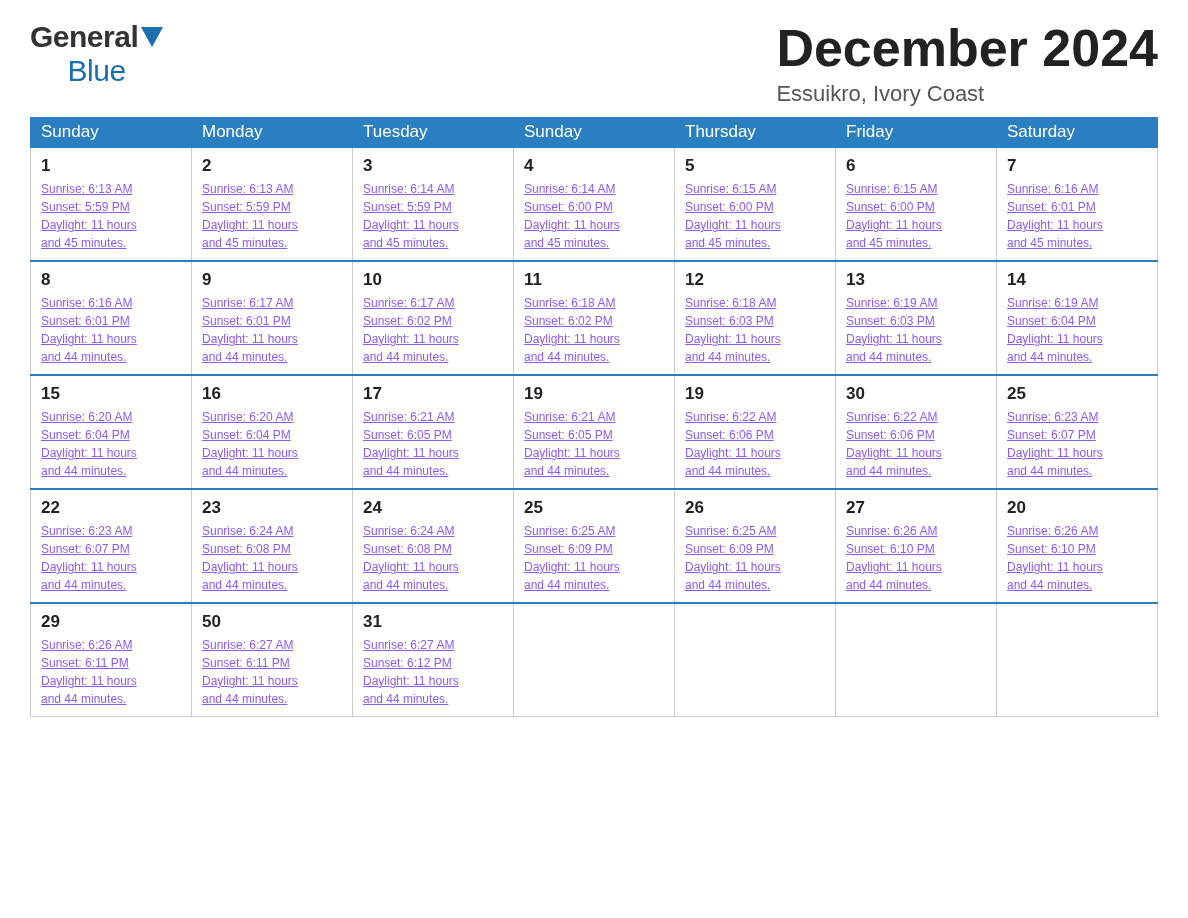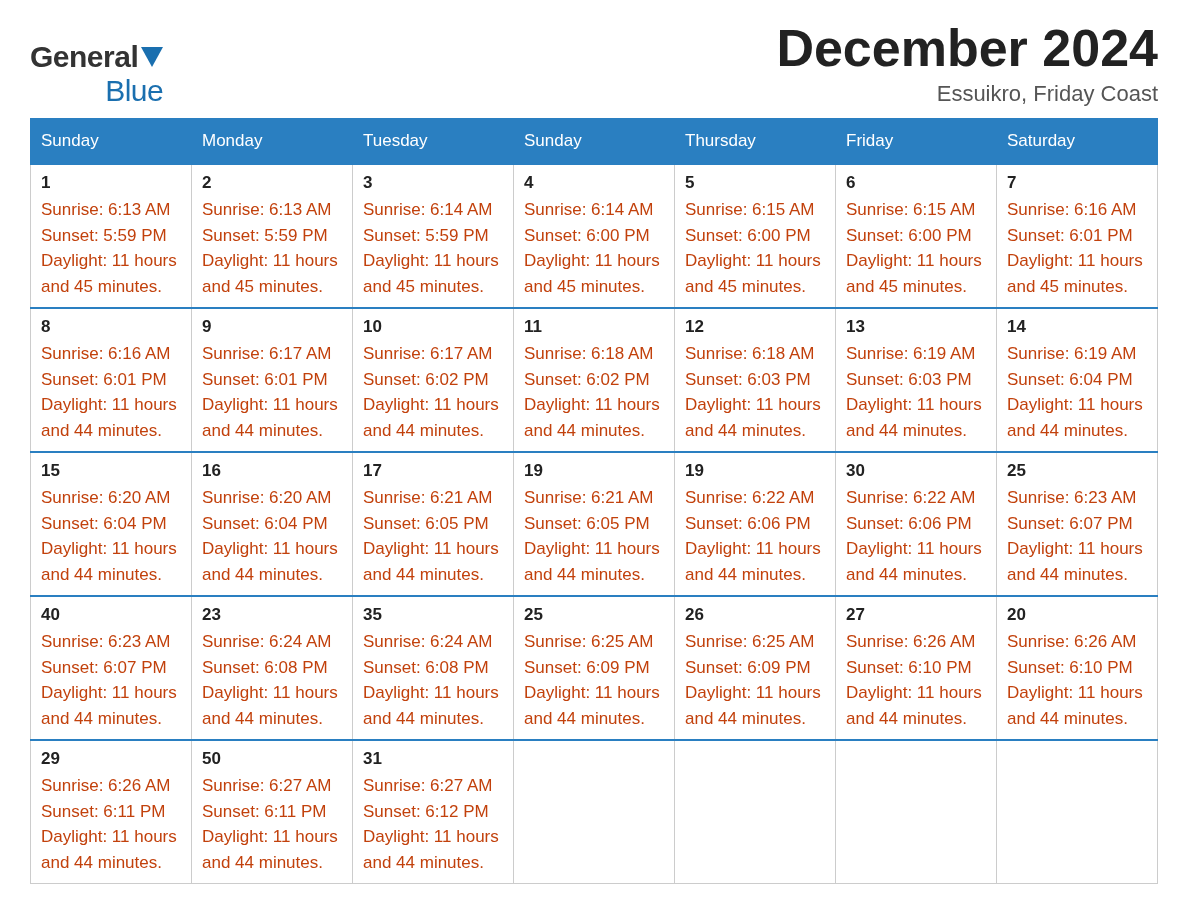--- a/index.html
+++ b/index.html
@@ -12,29 +12,28 @@
     }
     .header-row {
       display: flex;
       justify-content: space-between;
       align-items: flex-start;
       margin-bottom: 10px;
     }
     .logo {
       display: flex;
       flex-direction: column;
-      align-items: flex-end;
-      margin-top: 20px;
+      align-items: center;
     }
     .logo-line1 {
       display: flex;
       align-items: center;
     }
     .title-block {
-      text-align: right;
+      text-align: left;
     }
     .page-title {
       font-size: 52px;
       font-weight: bold;
       color: #222;
       line-height: 1.1;
     }
     .page-subtitle {
       font-size: 22px;
       color: #555;
@@ -42,21 +41,21 @@
     }
     .calendar-table {
       width: 100%;
       border-collapse: collapse;
       margin-top: 10px;
     }
     .calendar-table th {
       background-color: #2a7fc1;
       color: #fff;
       text-align: left;
-      padding: 12px 10px;
+      padding: 4px 10px;
       font-size: 17px;
       font-weight: normal;
       border: 1px solid #2a7fc1;
     }
     .calendar-table td {
       border: 1px solid #ccc;
       vertical-align: top;
       padding: 8px 10px;
       width: calc(100% / 7);
       min-height: 110px;
@@ -65,23 +64,24 @@
       background: #fff;
     }
     .day-number {
       font-size: 17px;
       font-weight: bold;
       color: #222;
       margin-bottom: 4px;
       display: block;
     }
     .day-info {
-      font-size: 17px;
+      font-size: 12px;
       line-height: 1.5;
-      color: #c2410c;
+      color: #8b5cf6;
+      text-decoration: underline;
     }
     .empty-cell {
       background: #fff;
     }
     .calendar-table tr td {
       border-top: 2px solid #2a7fc1;
     }
     .calendar-table tr td + td {
       border-top: 2px solid #2a7fc1;
     }
@@ -102,21 +102,21 @@
           <polygon points="0,0 22,0 11,20" fill="#1a6faf"></polygon>
         </svg>
       </span>
     </div>
     <div>
       <span style="font-size:30px;font-weight:normal;color:#1a6faf;letter-spacing:-0.5px;">Blue</span>
     </div>
   </div>
   <div class="title-block">
     <div class="page-title">December 2024</div>
-    <div class="page-subtitle">Essuikro, Friday Coast</div>
+    <div class="page-subtitle">Essuikro, Ivory Coast</div>
   </div>
 </div>
 
 <table class="calendar-table">
   <thead>
     <tr>
     <th>Sunday</th>
         <th>Monday</th>
         <th>Tuesday</th>
         <th>Sunday</th>
@@ -211,29 +211,29 @@
         <span class="day-number">30</span>
         <div class="day-info">Sunrise: 6:22 AM<br>Sunset: 6:06 PM<br>Daylight: 11 hours<br>and 44 minutes.</div>
       </td>
         <td>
         <span class="day-number">25</span>
         <div class="day-info">Sunrise: 6:23 AM<br>Sunset: 6:07 PM<br>Daylight: 11 hours<br>and 44 minutes.</div>
       </td>
       </tr>
       <tr>
         <td>
-        <span class="day-number">40</span>
+        <span class="day-number">22</span>
         <div class="day-info">Sunrise: 6:23 AM<br>Sunset: 6:07 PM<br>Daylight: 11 hours<br>and 44 minutes.</div>
       </td>
         <td>
         <span class="day-number">23</span>
         <div class="day-info">Sunrise: 6:24 AM<br>Sunset: 6:08 PM<br>Daylight: 11 hours<br>and 44 minutes.</div>
       </td>
         <td>
-        <span class="day-number">35</span>
+        <span class="day-number">24</span>
         <div class="day-info">Sunrise: 6:24 AM<br>Sunset: 6:08 PM<br>Daylight: 11 hours<br>and 44 minutes.</div>
       </td>
         <td>
         <span class="day-number">25</span>
         <div class="day-info">Sunrise: 6:25 AM<br>Sunset: 6:09 PM<br>Daylight: 11 hours<br>and 44 minutes.</div>
       </td>
         <td>
         <span class="day-number">26</span>
         <div class="day-info">Sunrise: 6:25 AM<br>Sunset: 6:09 PM<br>Daylight: 11 hours<br>and 44 minutes.</div>
       </td>

